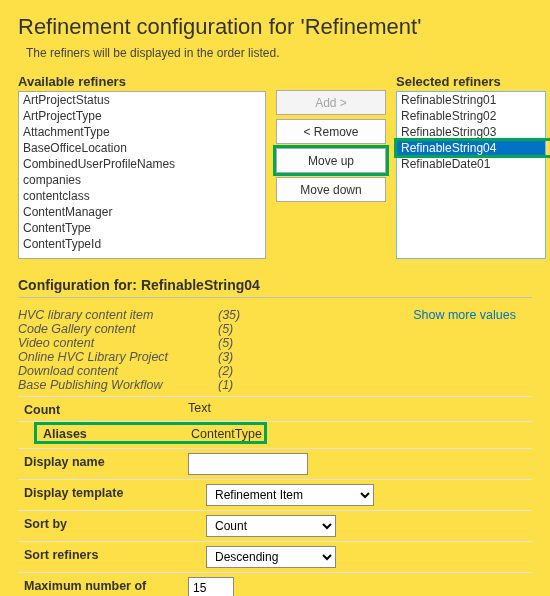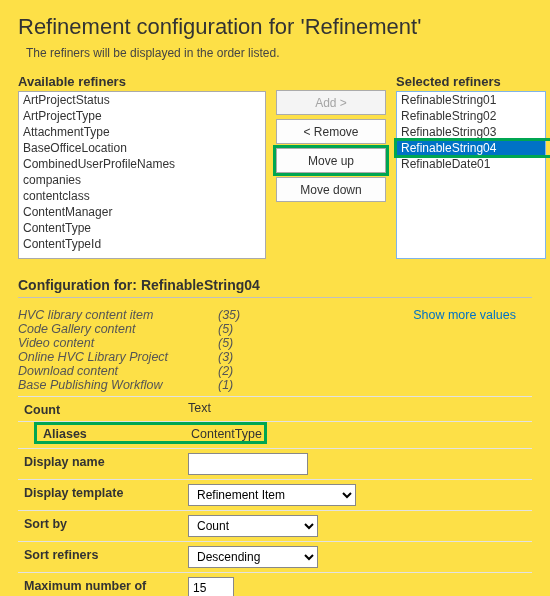--- a/index.html
+++ b/index.html
@@ -143,21 +143,21 @@
   }
   input.txt, select.sel {
     font-size: 12px;
     height: 22px;
     border: 1px solid #888;
     background: #fff;
     padding: 0 4px;
   }
   input.txt.short { width: 120px; }
   input.txt.vshort { width: 46px; }
-  select.sel { height: 22px; }
+  select.sel { height: 22px; margin-left: 18px; }
   select.sel.w1 { width: 168px; }
   select.sel.w2 { width: 130px; }
   .alias-box {
     border: 3px solid #00a651;
     display: inline-flex;
     align-items: baseline;
     padding: 0 2px;
   }
   .alias-box .prop-label { width: 152px; padding-left: 4px; }
   .alias-row { padding: 0 0 4px 16px; }

